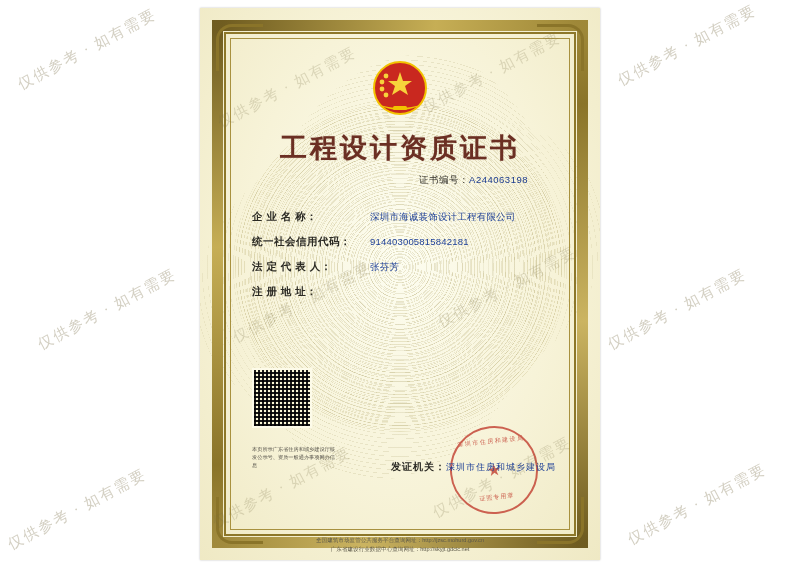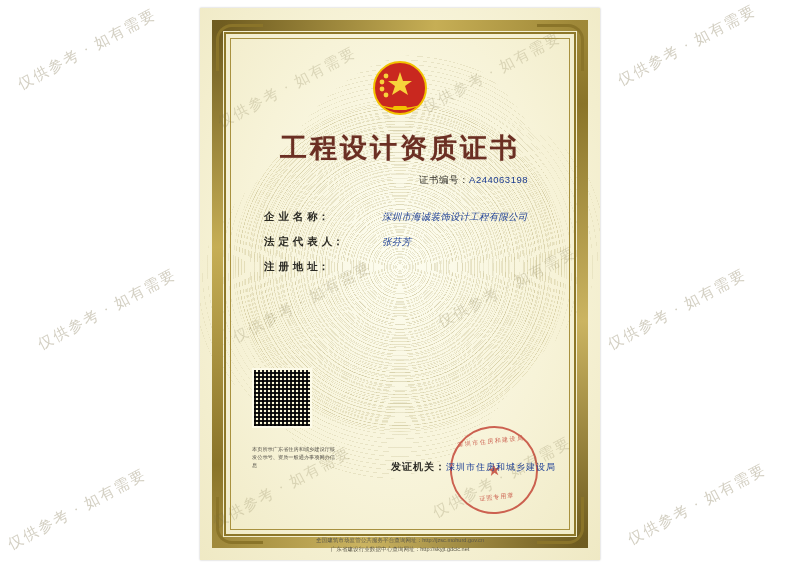--- a/index.html
+++ b/index.html
@@ -144,42 +144,40 @@
     letter-spacing: 0.5px;
   }
   .cert-no .val { color: #1b3b8f; }
 
   
   .fields {
     position: absolute;
     left: 52px;
     top: 202px;
     right: 40px;
-    margin-left: 12px;
   }
   .row {
     display: flex;
     align-items: baseline;
     margin-bottom: 11px;
     font-size: 10.5px;
     color: #2e2c26;
   }
   .row .label {
     width: 118px;
     flex: 0 0 118px;
     font-weight: bold;
     letter-spacing: 0.5px;
     color: #2b2a24;
     font-size: 10.5px;
   }
   .row .value {
     color: #1d3f96;
     font-size: 9.5px;
     letter-spacing: 0.2px;
-    font-style: italic;
   }
   .subnote {
     margin: -7px 0 8px 118px;
     font-size: 8px;
     color: #1d3f96;
   }
   .valuesmall { font-size: 9px; }
 
   
   .qr {
@@ -334,20 +332,24 @@
     <div class="cert-no">
       <span>证书编号：</span><span class="val">A244063198</span>
     </div>
 
     <div class="fields">
       <div class="row">
         <div class="label">企 业 名 称：</div>
         <div class="value">深圳市海诚装饰设计工程有限公司</div>
       </div>
       <div class="row">
+        <div class="label">统一社会信用代码：</div>
+        <div class="value">914403005815842181</div>
+      </div>
+      <div class="row">
         <div class="label">法 定 代 表 人：</div>
         <div class="value">张芬芳</div>
       </div>
       <div class="row">
         <div class="label">注 册 地 址：</div>
       </div>
     </div>
 
     <div class="qr"></div>
     <div class="qr-note">本页所示广东省住房和城乡建设厅核发公示号、资质一般通办事项网办信息</div>

